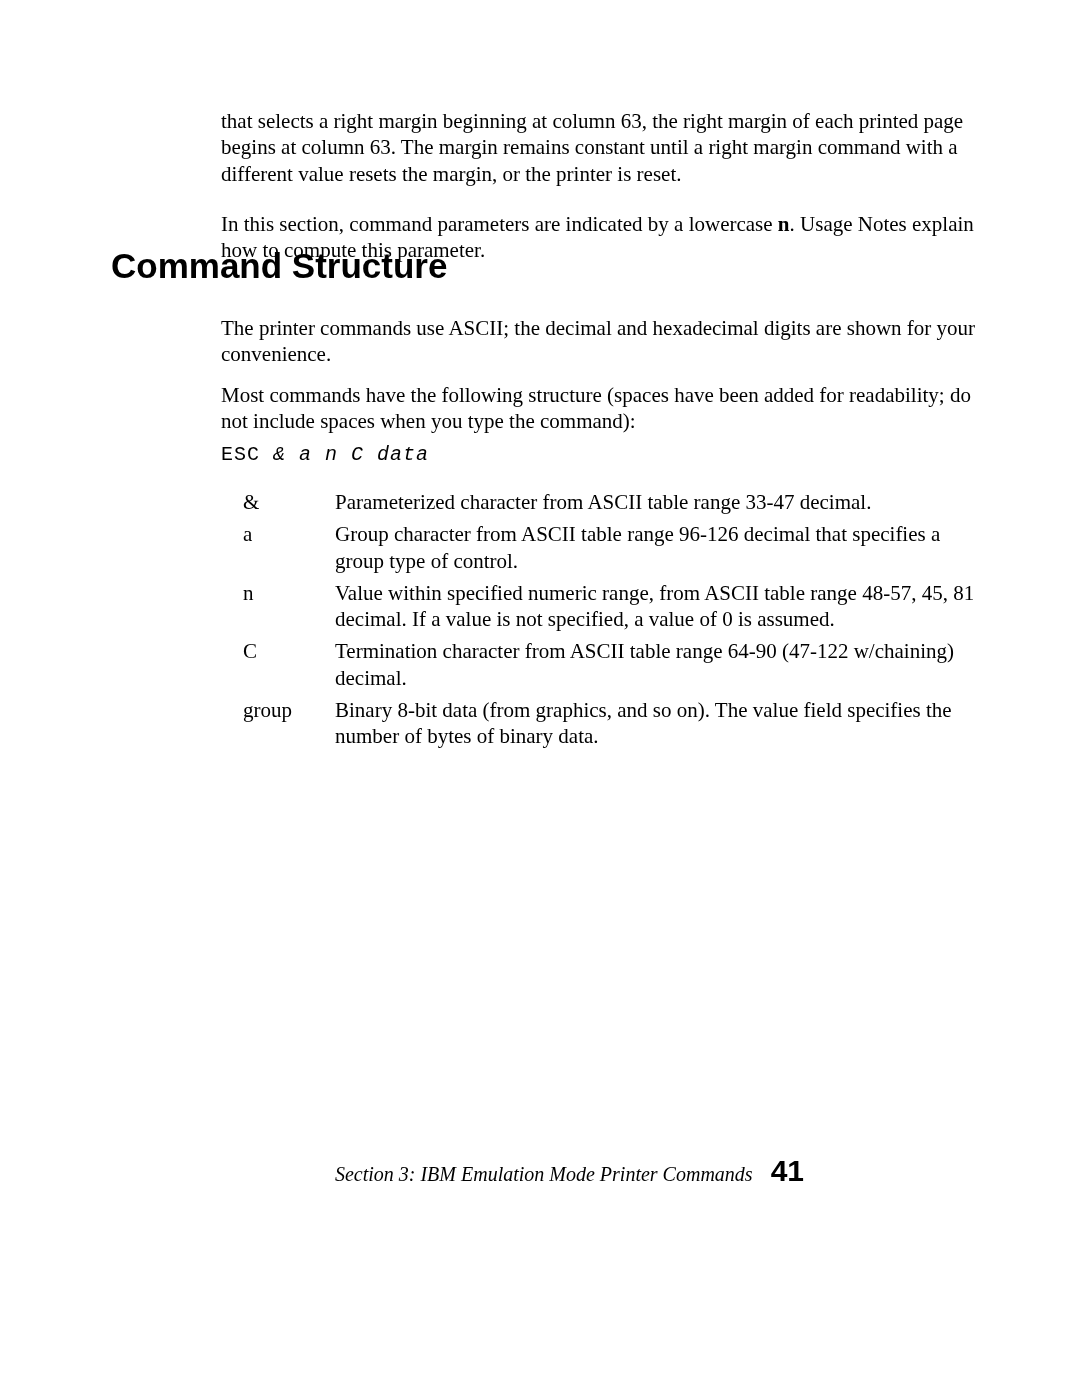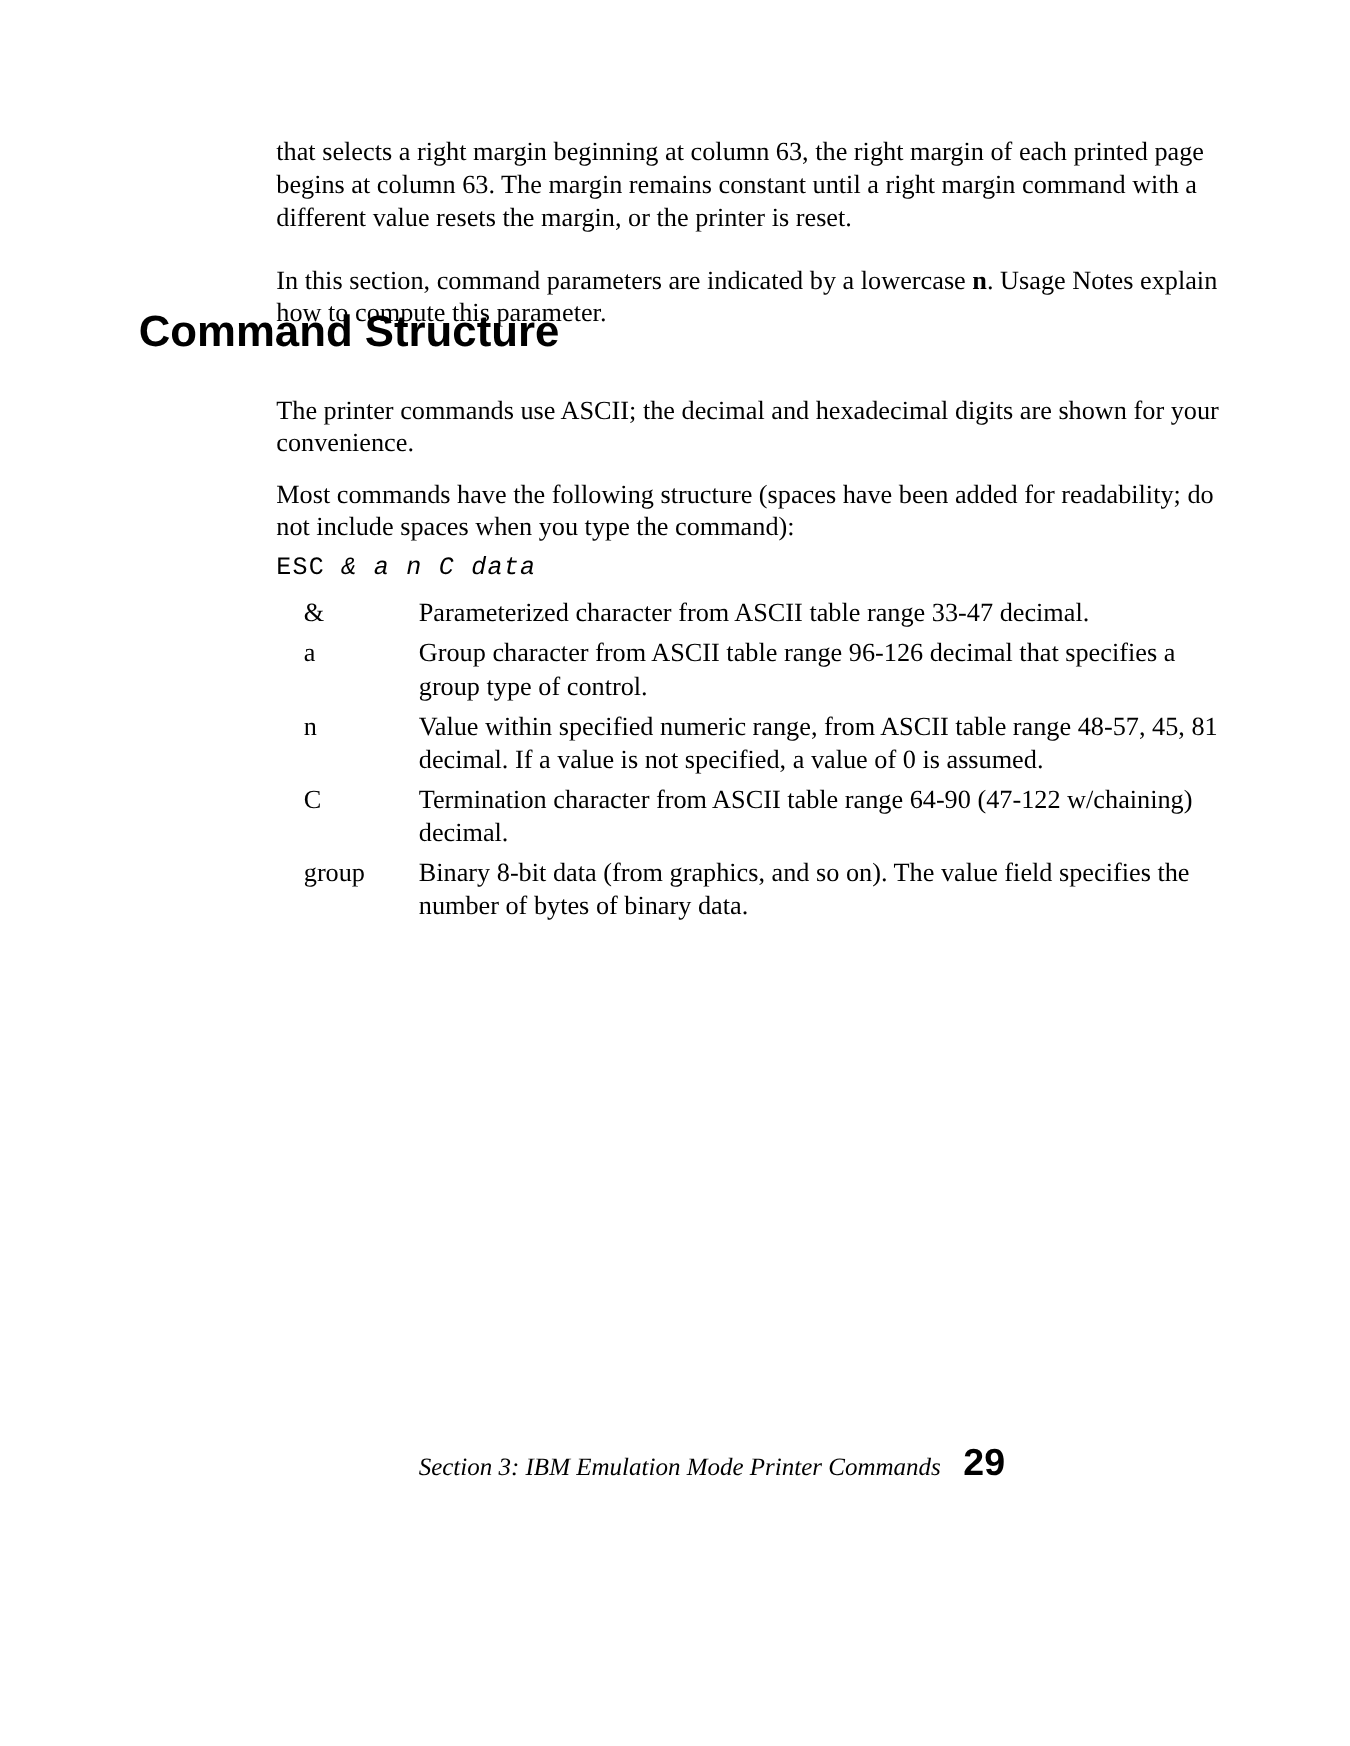--- a/index.html
+++ b/index.html
@@ -38,21 +38,21 @@
   .after-heading {
     position: absolute;
     left: 221px;
     top: 315px;
     width: 758px;
   }
   .code-line {
     font-family: "Courier New", Courier, monospace;
     font-size: 20px;
     margin-top: 8px;
-    margin-bottom: 10px;
+    margin-bottom: 22px;
     letter-spacing: 1px;
   }
   .code-line .italic { font-style: italic; }
   .def-list {
     margin-top: 2px;
   }
   .def-row {
     display: flex;
     align-items: flex-start;
     margin-bottom: 6px;
@@ -125,16 +125,16 @@
       </div>
       <div class="def-row">
         <div class="def-term">group</div>
         <div class="def-desc">Binary 8-bit data (from graphics, and so on). The value field specifies the number of bytes of binary data.</div>
       </div>
     </div>
   </div>
 
   <div class="footer">
     <span class="footer-text">Section 3: IBM Emulation Mode Printer Commands</span>
-    <span class="footer-num">29</span>
+    <span class="footer-num">41</span>
   </div>
 
 </div>
 
 </body></html>

